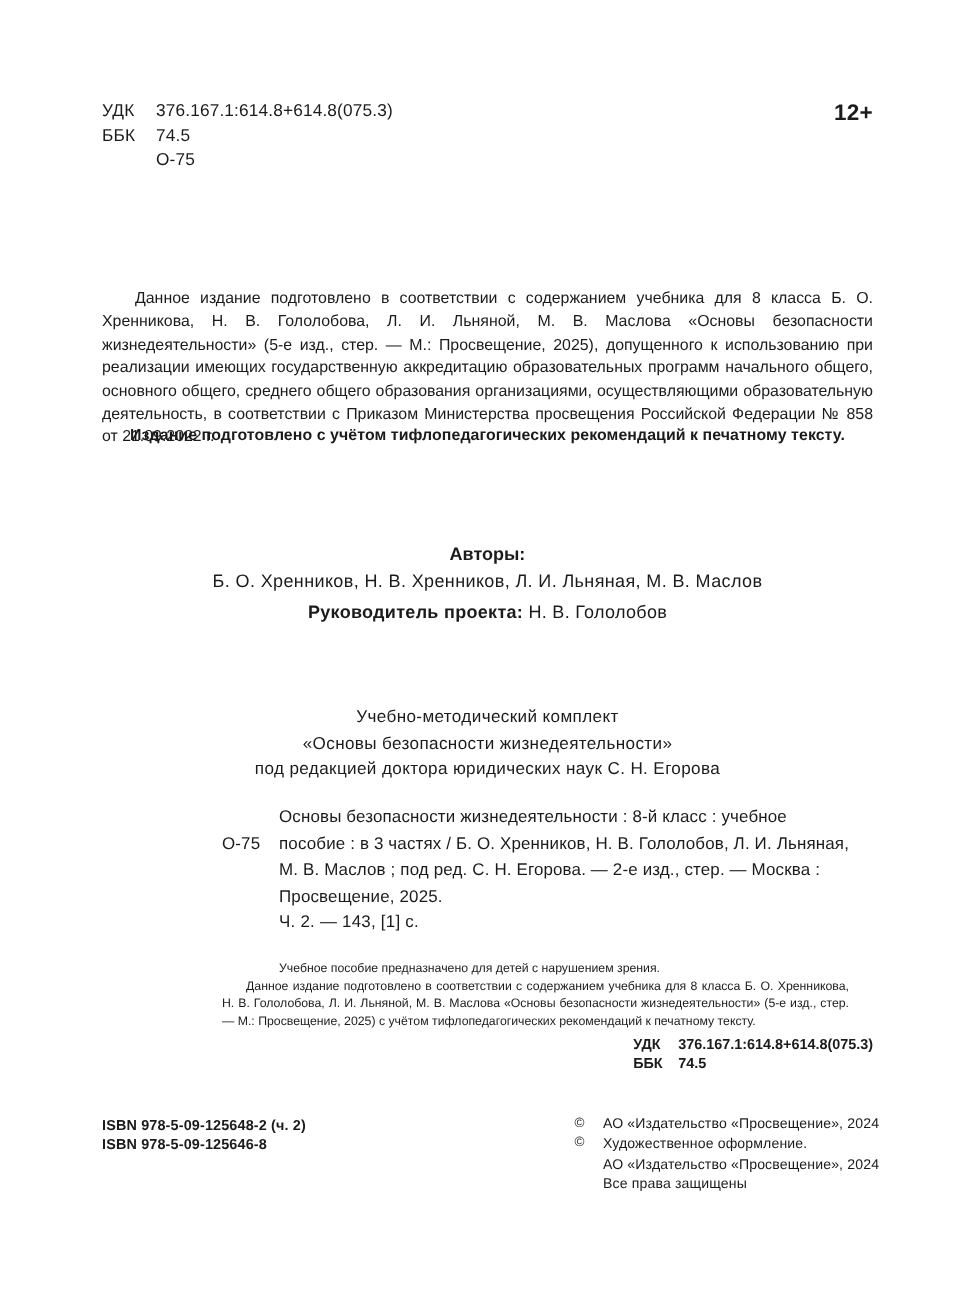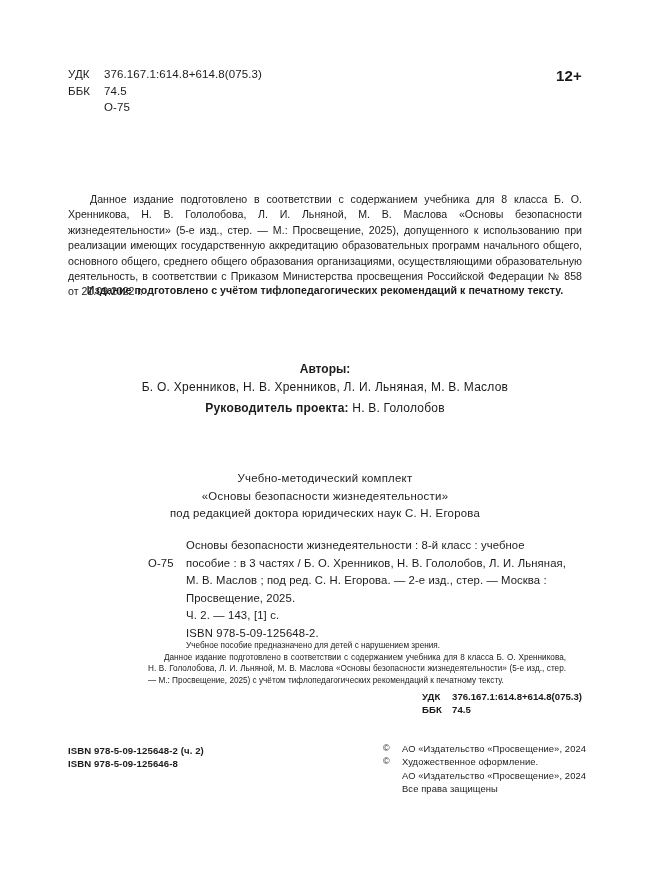--- a/index.html
+++ b/index.html
@@ -262,21 +262,20 @@
     <div class="umk-line">Учебно-методический комплект</div>
     <div class="umk-line">«Основы безопасности жизнедеятельности»</div>
     <div class="umk-line">под редакцией доктора юридических наук С. Н. Егорова</div>
   </div>
 
   <div class="biblio">
     <div class="desc">
       <span class="cutter">О-75</span><span class="title-bold">Основы безопасности жизнедеятельности</span><span> : 8-й класс : учебное пособие : в 3 частях / Б. О. Хренников, Н. В. Гололобов, Л. И. Льняная, М. В. Маслов ; под ред. С. Н. Егорова. — 2-е изд., стер. — Москва : Просвещение, 2025.</span>
     </div>
     <div class="part-line">Ч. 2. — 143, [1] с.</div>
-    <div class="isbn-line">ISBN 978-5-09-125648-2.</div>
   </div>
 
   <div class="annotation">
     <div class="ann-first">Учебное пособие предназначено для детей с нарушением зрения.</div>
     <div class="ann-para">Данное издание подготовлено в соответствии с содержанием учебника для 8 класса Б. О. Хренникова, Н. В. Гололобова, Л. И. Льняной, М. В. Маслова «Основы безопасности жизнедеятельности» (5-е изд., стер. — М.: Просвещение, 2025) с учётом тифлопедагогических рекомендаций к печатному тексту.</div>
   </div>
 
   <div class="classmark-bottom">
     <div class="row">
       <span class="key">УДК</span>

